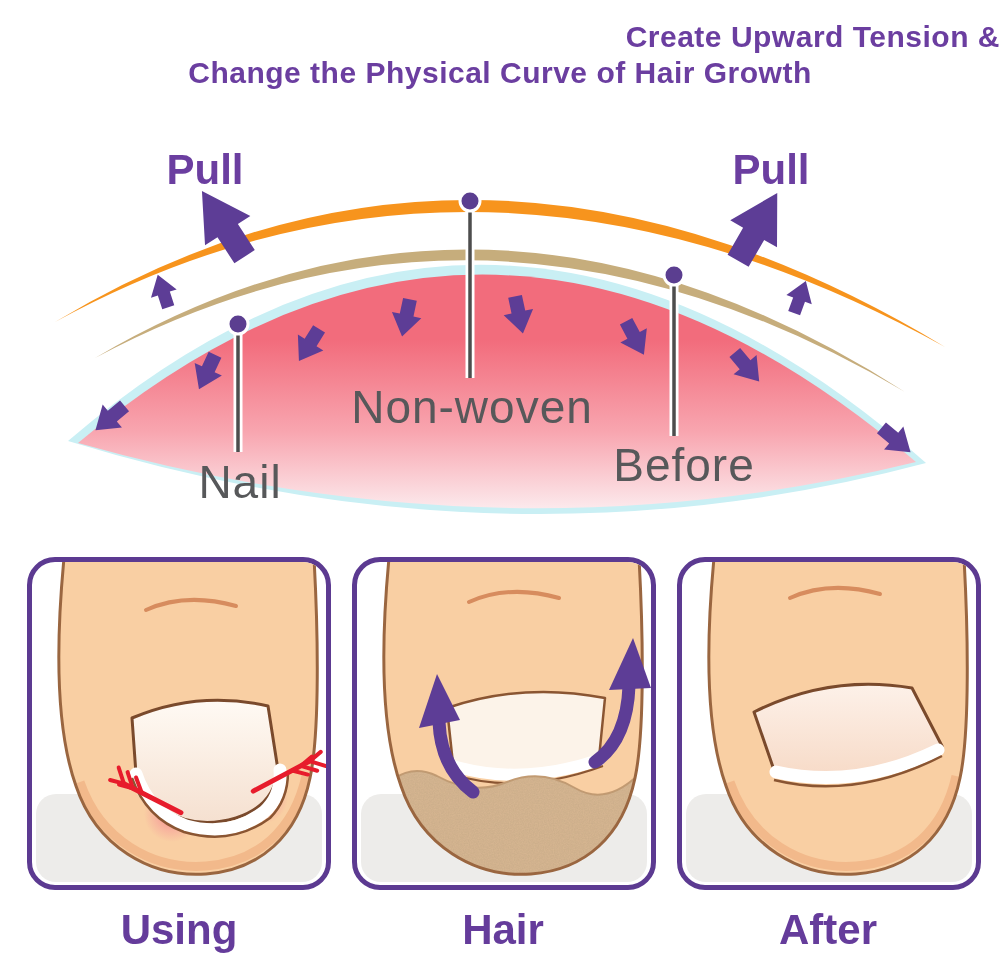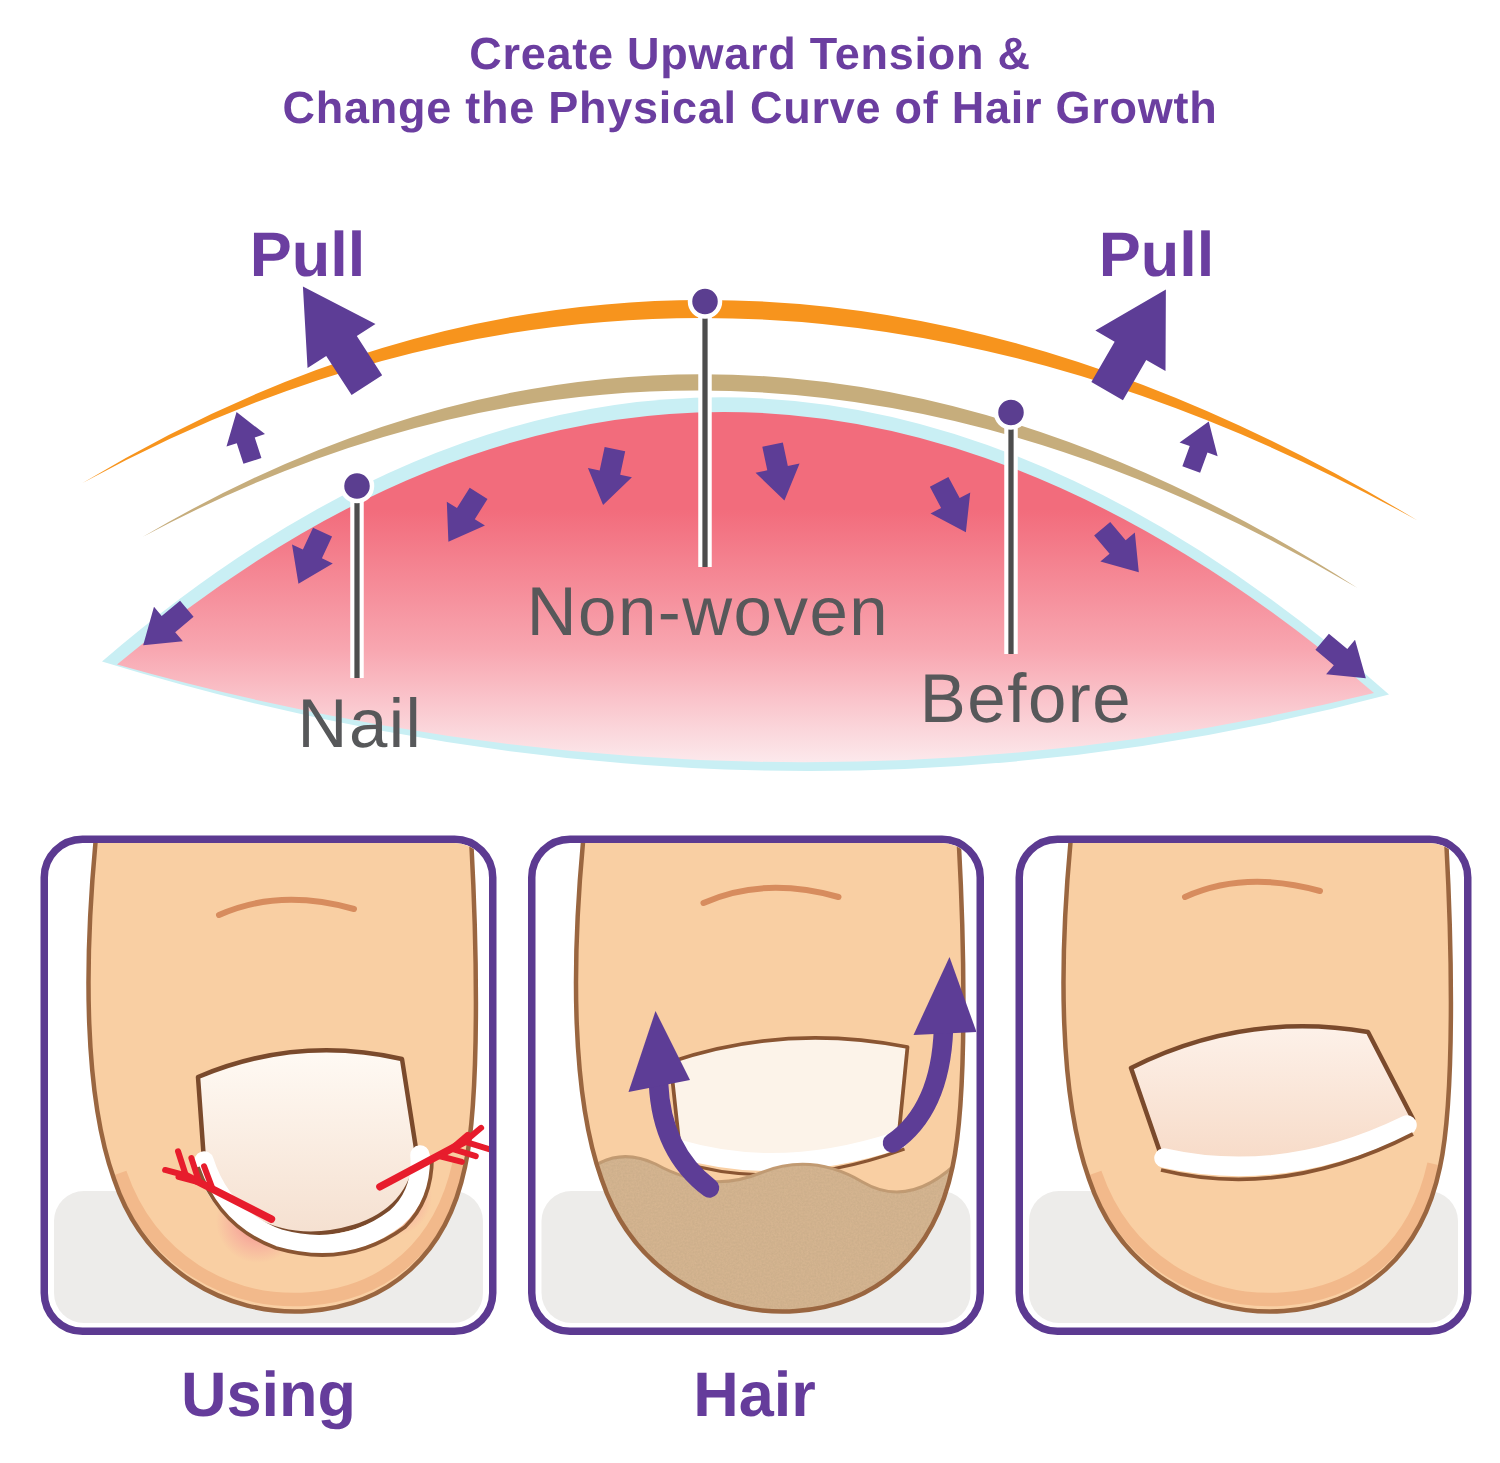--- a/index.html
+++ b/index.html
@@ -13,21 +13,21 @@
   .panel{box-sizing:border-box;width:304px;height:333px;border:5px solid var(--panel_border_purple,#5C3A91);
         border-radius:28px;overflow:hidden;background:#fff;}
   .panel svg{display:block;width:100%;height:100%;}
   .plabel{transform:translateX(-50%);font-size:42px;font-weight:bold;color:var(--label_purple,#653C9B);}
 </style>
 </head>
 <body>
 
 <div class="page">
 
-  <div class="abs title-line" style="top:20px;">Create Upward Tension &amp;</div>
+  <div class="abs title-line" style="top:20px;text-align:right;">Create Upward Tension &amp;</div>
   <div class="abs title-line" style="top:56px;">Change the Physical Curve of Hair Growth</div>
 
   <svg class="abs" style="top:0;left:0;" width="1000" height="545" viewBox="0 0 1000 545">
     <defs>
       <linearGradient id="pinkGrad" x1="0" y1="0.28" x2="0" y2="1">
         <stop offset="0" style="stop-color:var(--pink_top,#F26C7C)"></stop>
         <stop offset="0.55" style="stop-color:var(--pink_mid,#F8A6B0)"></stop>
         <stop offset="1" style="stop-color:var(--pink_bottom,#FCE9EC)"></stop>
       </linearGradient>
       <path id="sarr" d="M-7,19 L-7,3 L-15,3 L0,-19 L15,3 L7,3 L7,19 Z"></path>
@@ -179,14 +179,15 @@
       <g>
         <path d="M72,150 Q148,112 230,126 L260,184 Q174,224 92,208 Z" fill="url(#a-nail)" stroke="#7A4A2C" stroke-width="3" stroke-linejoin="round"></path>
         <path d="M94,210 Q174,228 256,188" stroke="#FFFFFF" stroke-width="13" fill="none" stroke-linecap="round"></path>
         <path d="M92,218 Q174,238 260,194" stroke="#8A5532" stroke-width="2.5" fill="none"></path>
       </g>
     </svg>
   </div>
 
   <div class="abs plabel" style="left:179px;top:906px;">Using</div>
   <div class="abs plabel" style="left:503px;top:906px;">Hair</div>
+  <div class="abs plabel" style="left:828px;top:906px;">After</div>
 
 </div>
 
 </body></html>

